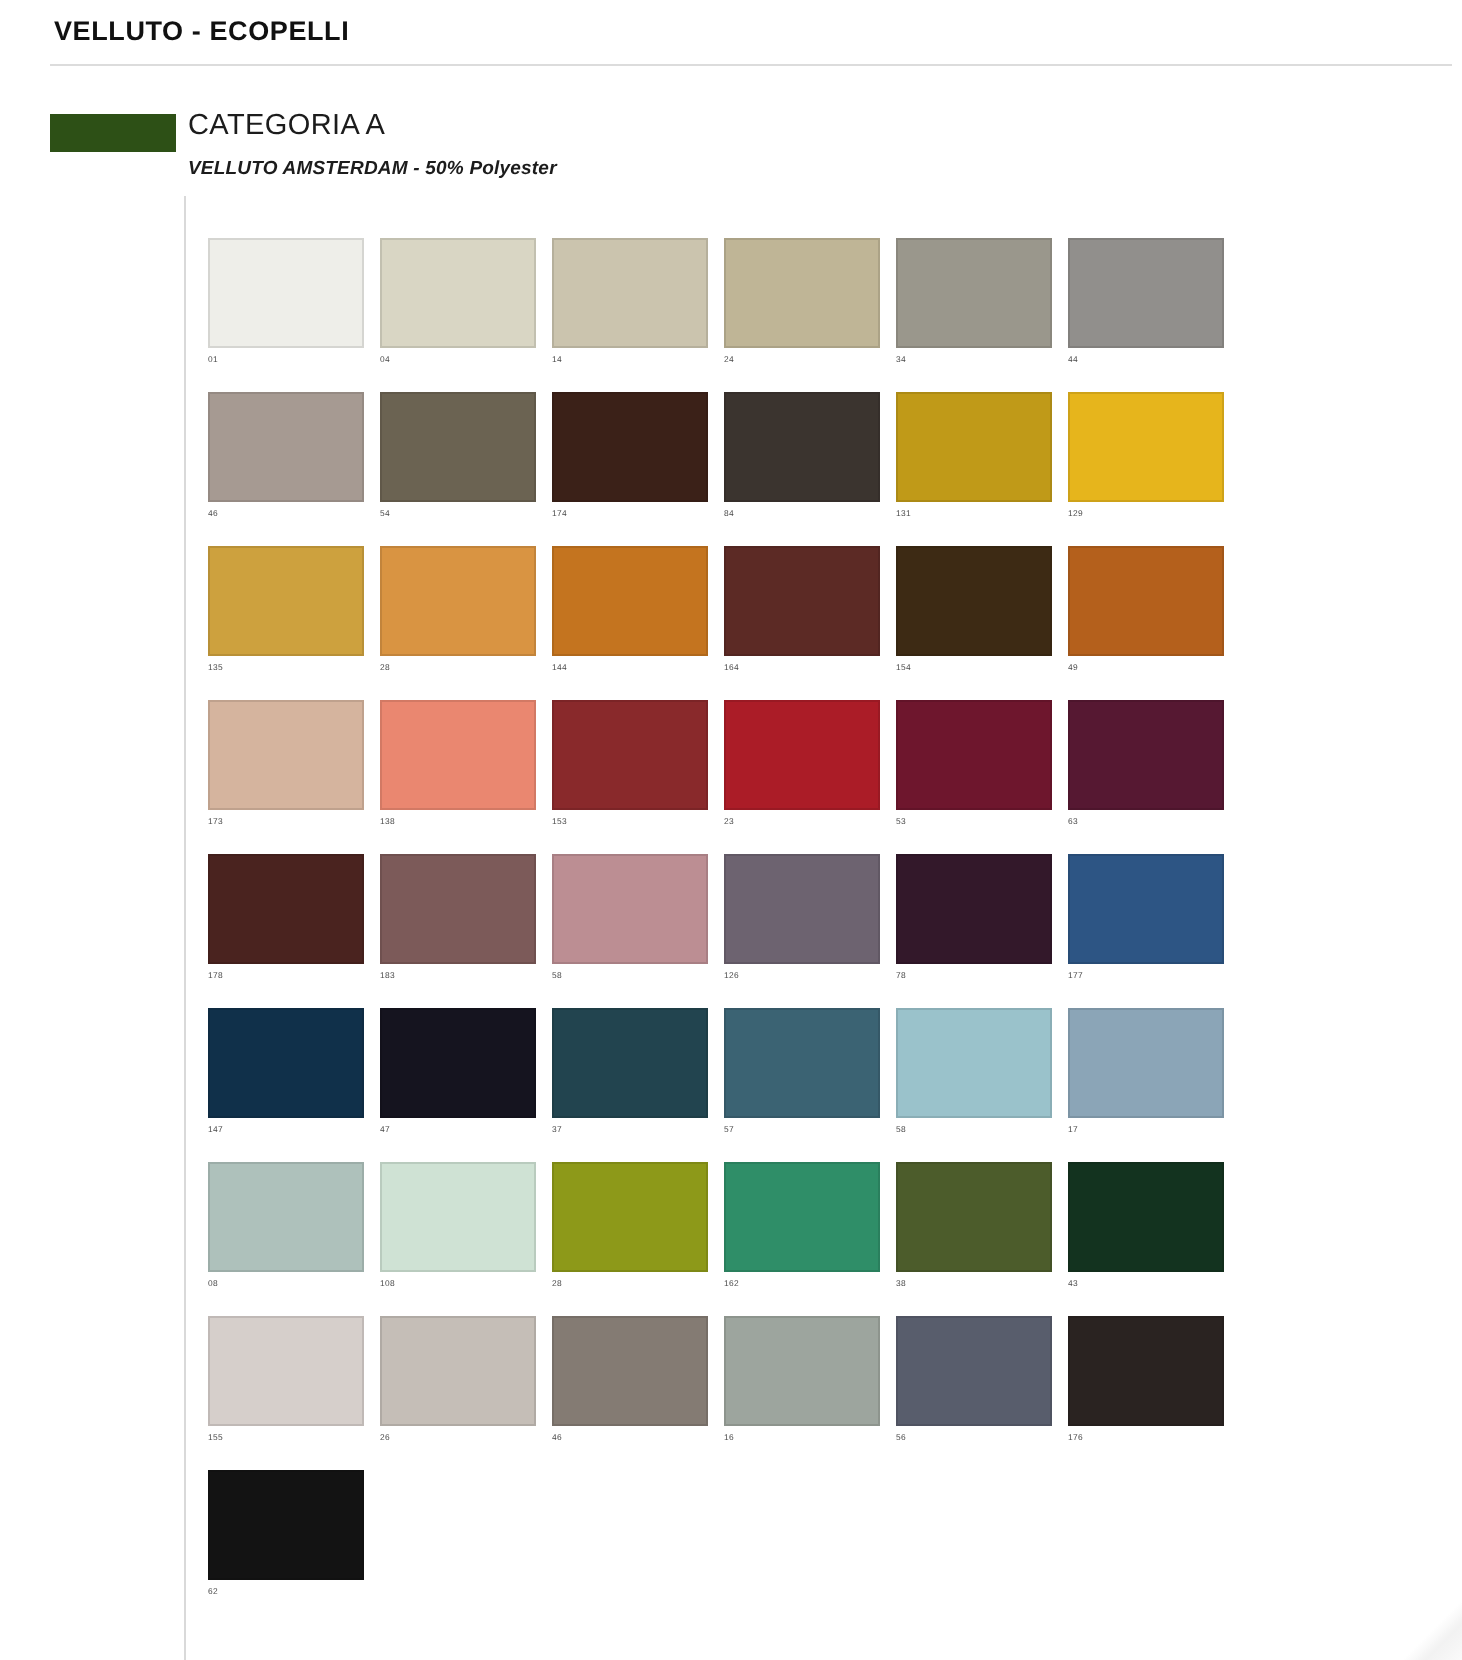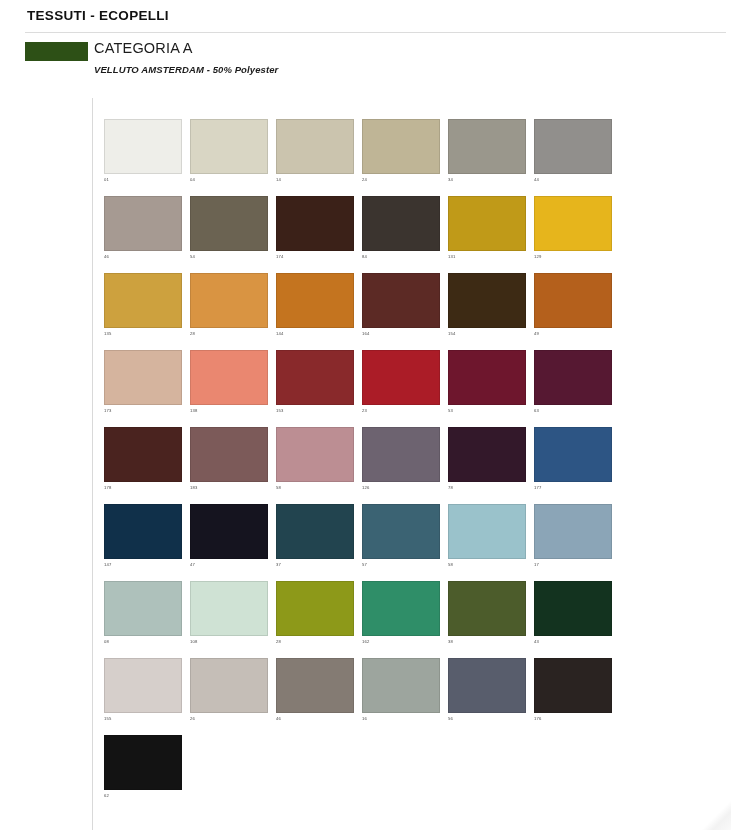--- a/index.html
+++ b/index.html
@@ -41,21 +41,21 @@
     top: 32px;
     width: 701px;
     height: 1px;
     background: #dcdcdc;
   }
 
   
   .category-block {
     position: absolute;
     left: 0;
-    top: 38px;
+    top: 53px;
     width: 615px;
     height: 48px;
   }
   .category-swatch {
     position: absolute;
     left: 25px;
     top: 4px;
     width: 63px;
     height: 19px;
     background: #2d5016;
@@ -133,21 +133,21 @@
     width: 36px;
     height: 30px;
     background: linear-gradient(135deg, rgba(255,255,255,0) 55%, #f2f2f2 72%, #fafafa 100%);
     pointer-events: none;
   }
 </style>
 </head>
 <body>
 
 <div class="page-header">
-  <div class="page-title">TESSUTI - ECOPELLI</div>
+  <div class="page-title">VELLUTO - ECOPELLI</div>
   <div class="header-rule"></div>
 </div>
 
 <div class="category-block">
   <div class="category-swatch" style="background: rgb(45, 80, 22);"></div>
   <div class="category-name">CATEGORIA A</div>
   <div class="category-desc">VELLUTO AMSTERDAM - 50% Polyester</div>
 </div>
 
 <div class="content-panel">

